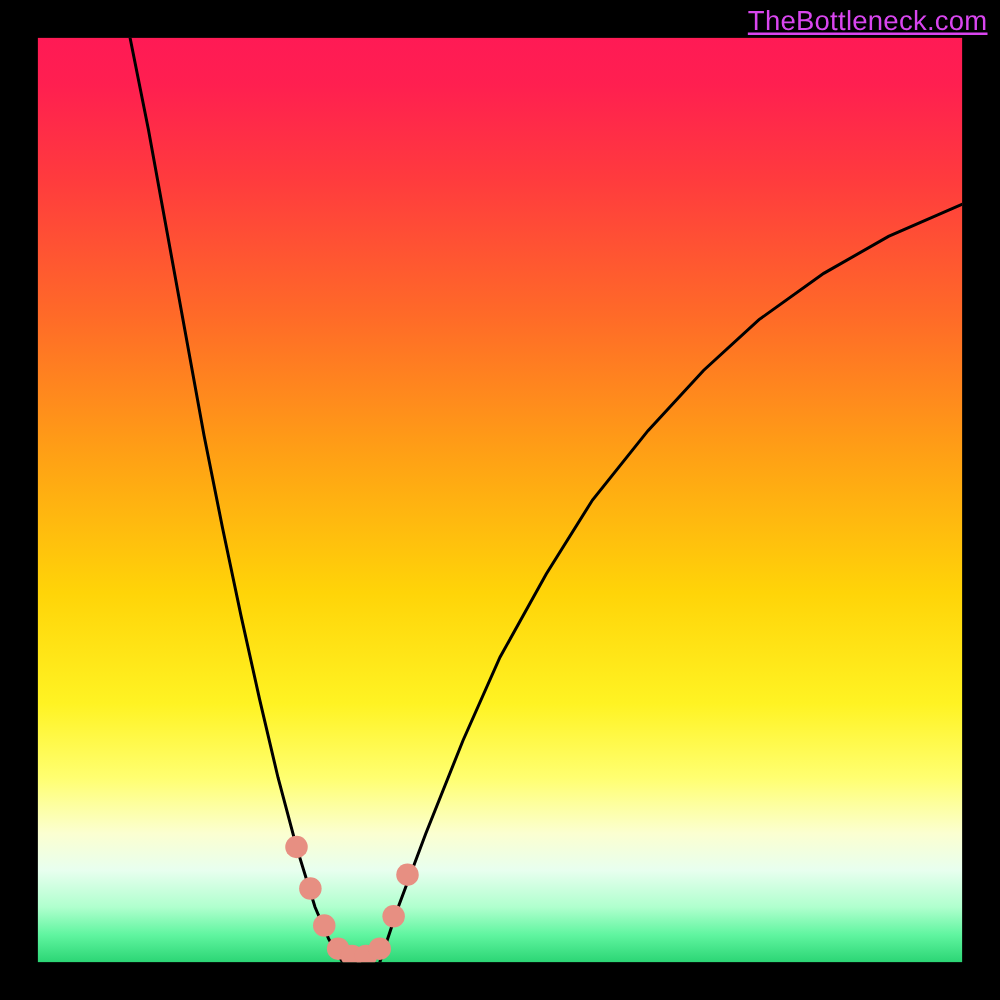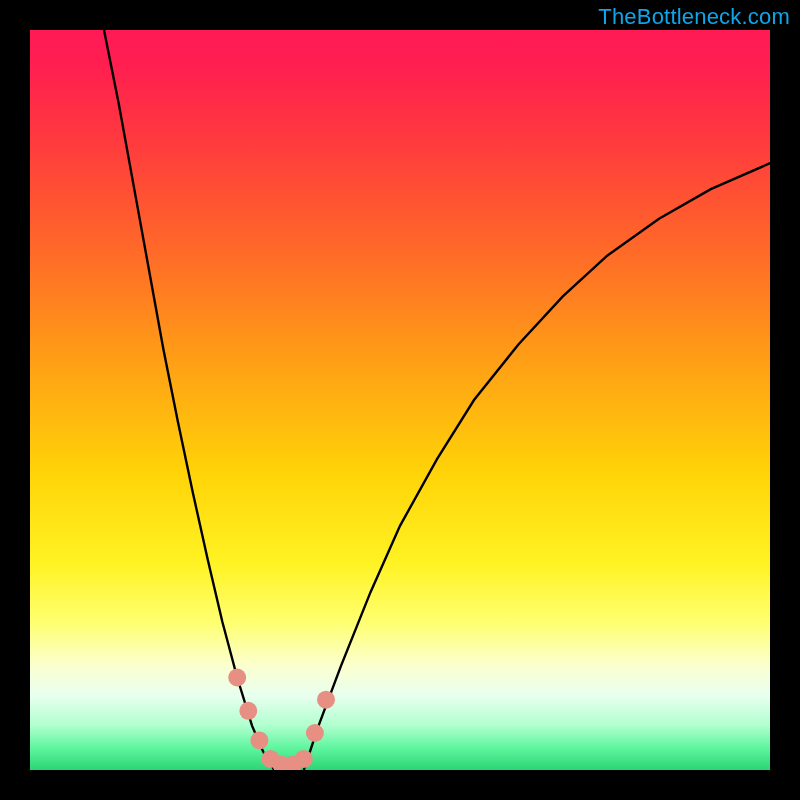--- a/index.html
+++ b/index.html
@@ -29,23 +29,24 @@
   .gradient {
     position: absolute;
     top: 0; left: 0;
     width: 100%;
     height: 100%;
   }
   .watermark {
     position: absolute;
     top: 4px;
     right: 10px;
-    color: #0ea5e9;
+    color: #d946ef;
     font-size: 22px;
     letter-spacing: 0.2px;
+    text-decoration: underline;
   }
   svg.curves {
     position: absolute;
     top: 0; left: 0;
     width: 100%;
     height: 100%;
   }
 </style>
 </head>
 <body>

